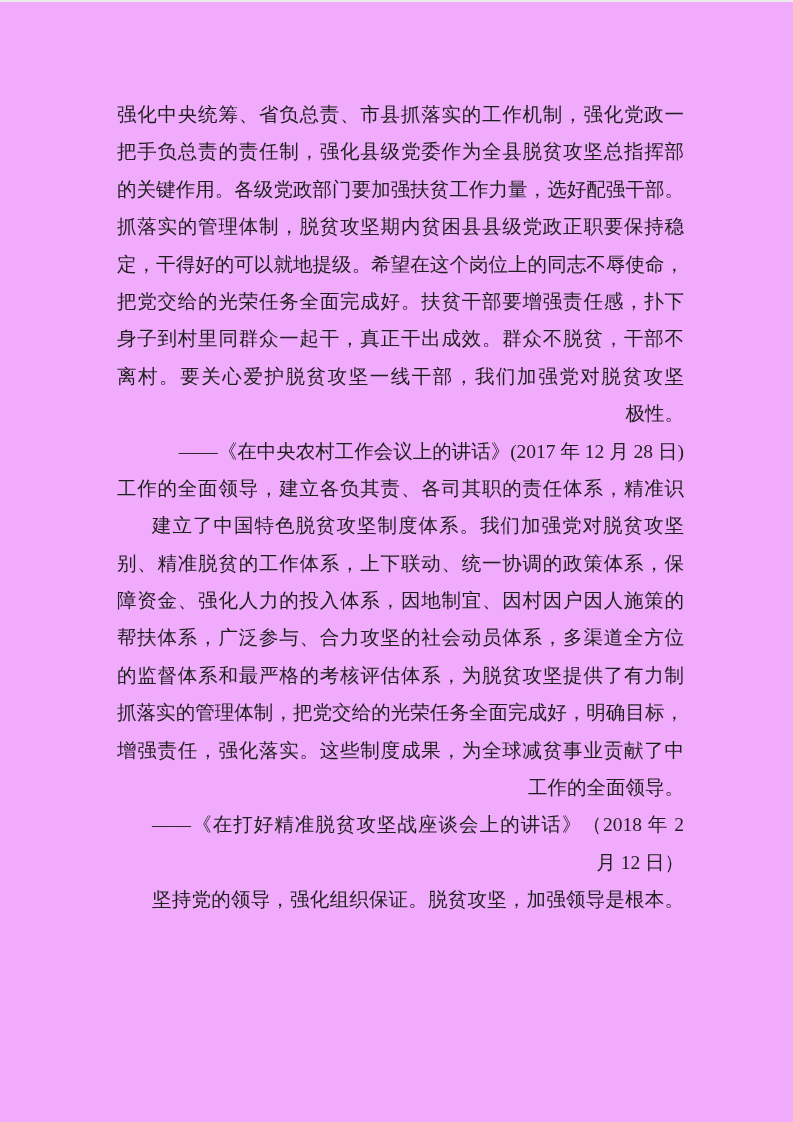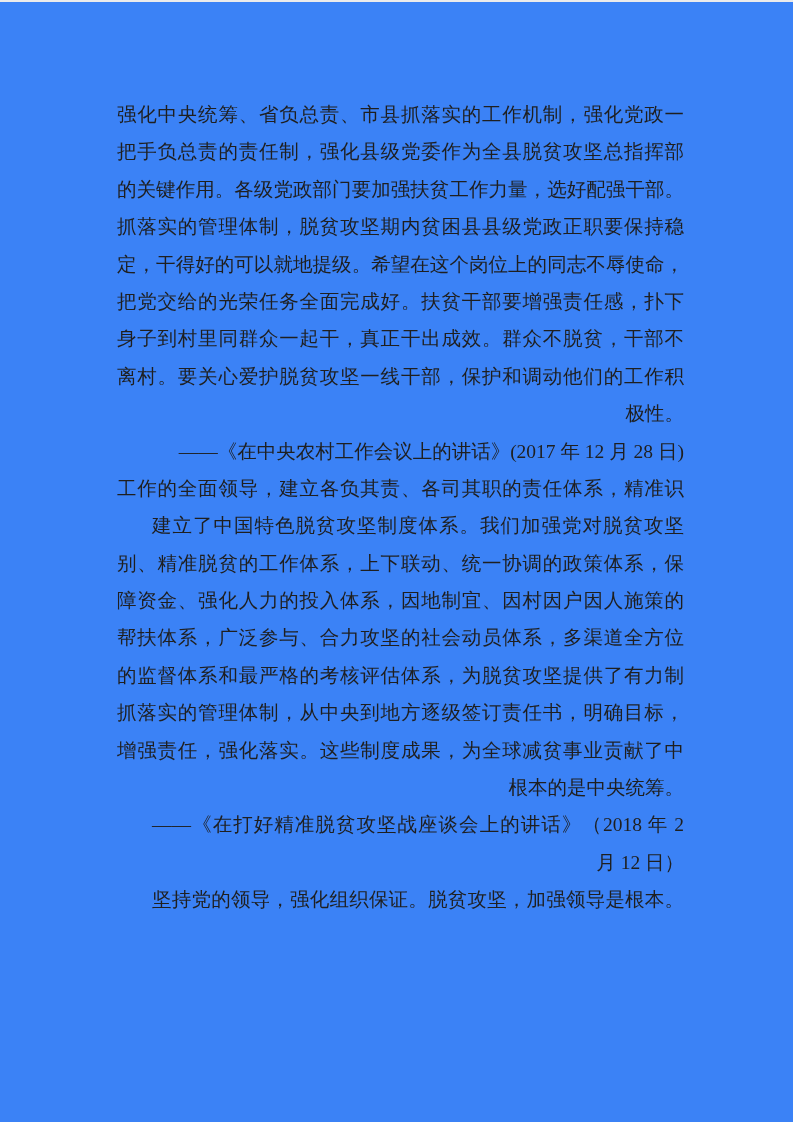--- a/index.html
+++ b/index.html
@@ -4,21 +4,21 @@
 <style>
   html, body {
     margin: 0;
     padding: 0;
     background: #ffffff;
   }
   .page {
     position: relative;
     width: 793px;
     height: 1122px;
-    background: #3b82f6;
+    background: #f0abfc;
     overflow: hidden;
     font-family: "Liberation Serif", serif;
   }
   .page-top-edge {
     position: absolute;
     top: 0; left: 0;
     width: 100%;
     height: 2px;
     background: #ebebeb;
   }
@@ -53,29 +53,29 @@
 <div class="page">
   <div class="page-top-edge"></div>
   <div class="text-block">
     <div class="line j">强化中央统筹、省负总责、市县抓落实的工作机制，强化党政一</div>
     <div class="line j">把手负总责的责任制，强化县级党委作为全县脱贫攻坚总指挥部</div>
     <div class="line j">的关键作用。各级党政部门要加强扶贫工作力量，选好配强干部。</div>
     <div class="line j">抓落实的管理体制，脱贫攻坚期内贫困县县级党政正职要保持稳</div>
     <div class="line j">定，干得好的可以就地提级。希望在这个岗位上的同志不辱使命，</div>
     <div class="line j">把党交给的光荣任务全面完成好。扶贫干部要增强责任感，扑下</div>
     <div class="line j">身子到村里同群众一起干，真正干出成效。群众不脱贫，干部不</div>
-    <div class="line j">离村。要关心爱护脱贫攻坚一线干部，保护和调动他们的工作积</div>
+    <div class="line j">离村。要关心爱护脱贫攻坚一线干部，我们加强党对脱贫攻坚</div>
     <div class="line">极性。</div>
     <div class="line indent">——《在中央农村工作会议上的讲话》(2017 年 12 月 28 日)</div>
     <div class="line j">工作的全面领导，建立各负其责、各司其职的责任体系，精准识</div>
     <div class="line j indent">建立了中国特色脱贫攻坚制度体系。我们加强党对脱贫攻坚</div>
     <div class="line j">别、精准脱贫的工作体系，上下联动、统一协调的政策体系，保</div>
     <div class="line j">障资金、强化人力的投入体系，因地制宜、因村因户因人施策的</div>
     <div class="line j">帮扶体系，广泛参与、合力攻坚的社会动员体系，多渠道全方位</div>
     <div class="line j">的监督体系和最严格的考核评估体系，为脱贫攻坚提供了有力制</div>
-    <div class="line j">抓落实的管理体制，从中央到地方逐级签订责任书，明确目标，</div>
+    <div class="line j">抓落实的管理体制，把党交给的光荣任务全面完成好，明确目标，</div>
     <div class="line j">增强责任，强化落实。这些制度成果，为全球减贫事业贡献了中</div>
-    <div class="line">根本的是中央统筹。</div>
+    <div class="line">工作的全面领导。</div>
     <div class="line j indent">——《在打好精准脱贫攻坚战座谈会上的讲话》（2018 年 2</div>
     <div class="line">月 12 日）</div>
     <div class="line j indent">坚持党的领导，强化组织保证。脱贫攻坚，加强领导是根本。</div>
   </div>
 </div>
 
 </body></html>

